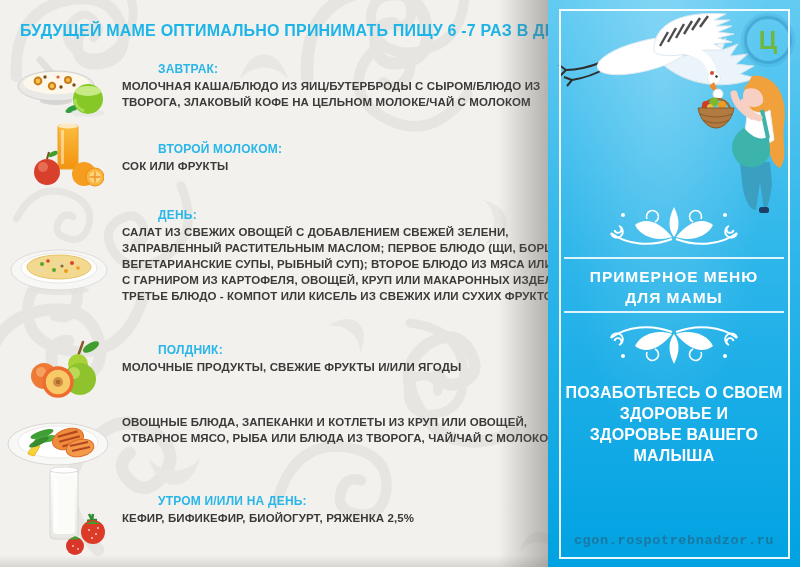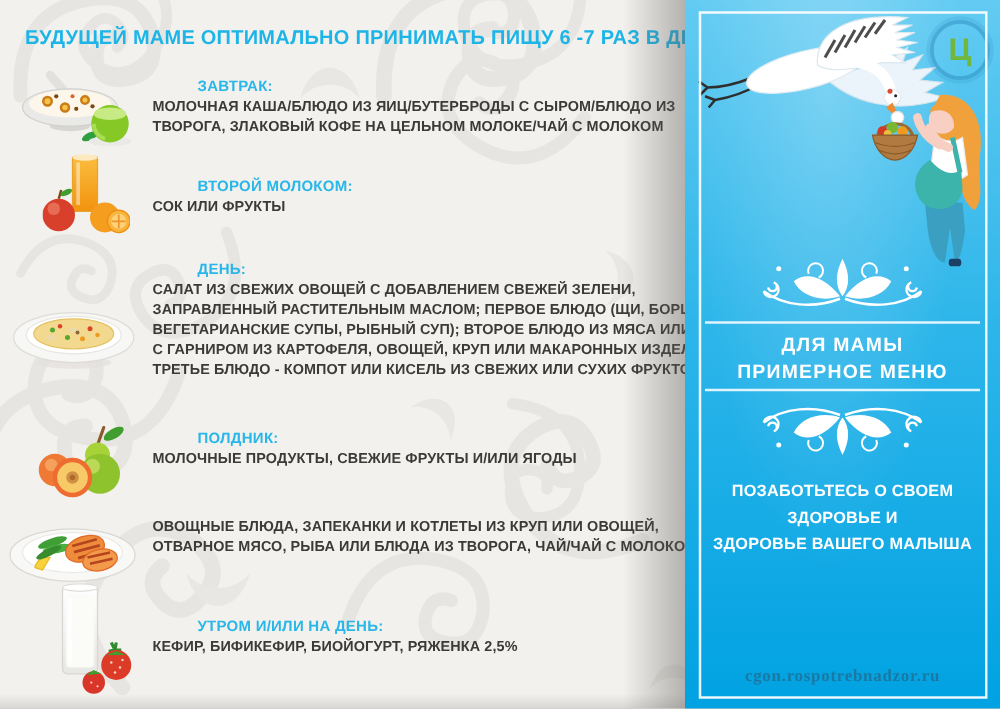--- a/index.html
+++ b/index.html
@@ -33,23 +33,23 @@
   .logo span{font-size:25px;font-weight:bold;color:#6fb73e;line-height:1;}
   .flourish{position:absolute;left:41px;}
   .flourish-top{top:197px;}
   .flourish-bottom{top:316px;transform:scaleY(-1);}
   .rule{position:absolute;left:16px;width:220px;height:2px;background:rgba(255,255,255,0.85);}
   .rule-top{top:257px;}
   .rule-bottom{top:311px;}
   .menu-title{position:absolute;left:10px;top:266px;width:232px;text-align:center;
     color:#fff;font-size:15.5px;font-weight:bold;letter-spacing:1px;line-height:21px;}
   .message{position:absolute;left:10px;top:382px;width:232px;text-align:center;
-    color:#fff;font-size:13px;font-weight:bold;line-height:21px;letter-spacing:.2px;}
+    color:#fff;font-size:16px;font-weight:bold;line-height:21px;letter-spacing:.2px;}
   .watermark{position:absolute;left:10px;top:533px;width:232px;text-align:center;
-    font-family:Liberation Serif, serif;font-weight:bold;font-size:13.5px;
+    font-family:Liberation Mono, monospace;font-weight:bold;font-size:13.5px;
     color:rgba(45,85,110,0.55);letter-spacing:.6px;}
 </style>
 </head>
 <body>
 
 <div class="poster">
 
   <div class="left">
 
     <svg class="damask" width="548" height="567" viewBox="0 0 548 567">
@@ -296,22 +296,22 @@
       <path d="M148,36 a6,6 0 1,1 -8,-7 a3.5,3.5 0 1,0 4.5,4" stroke="#ffffff" stroke-width="1.8" fill="none"></path>
       <path d="M58,22 a6,6 0 1,1 8,3" stroke="#ffffff" stroke-width="1.6" fill="none"></path>
       <path d="M112,22 a6,6 0 1,0 -8,3" stroke="#ffffff" stroke-width="1.6" fill="none"></path>
       <circle cx="34" cy="18" r="2" fill="#ffffff"></circle>
         <circle cx="136" cy="18" r="2" fill="#ffffff"></circle>
     </svg>
 
     <div class="rule rule-top"></div>
 
     <div class="menu-title">
+      <div>ПРИМЕРНОЕ МЕНЮ</div>
       <div>ДЛЯ МАМЫ</div>
-      <div>ПРИМЕРНОЕ МЕНЮ</div>
     </div>
 
     <div class="rule rule-bottom"></div>
 
     <svg class="flourish flourish-bottom" width="170" height="58" viewBox="0 0 170 58">
       <path d="M85,10 C79,22 79,32 85,40 C91,32 91,22 85,10 Z" fill="#ffffff"></path>
       <path d="M83,40 C70,24 56,20 46,28 C52,40 68,45 83,40 Z" fill="#ffffff"></path>
       <path d="M87,40 C100,24 114,20 124,28 C118,40 102,45 87,40 Z" fill="#ffffff"></path>
       <path d="M83,42 C62,50 38,48 22,36" stroke="#ffffff" stroke-width="2" fill="none"></path>
       <path d="M22,36 a6,6 0 1,0 8,-7 a3.5,3.5 0 1,1 -4.5,4" stroke="#ffffff" stroke-width="1.8" fill="none"></path>

